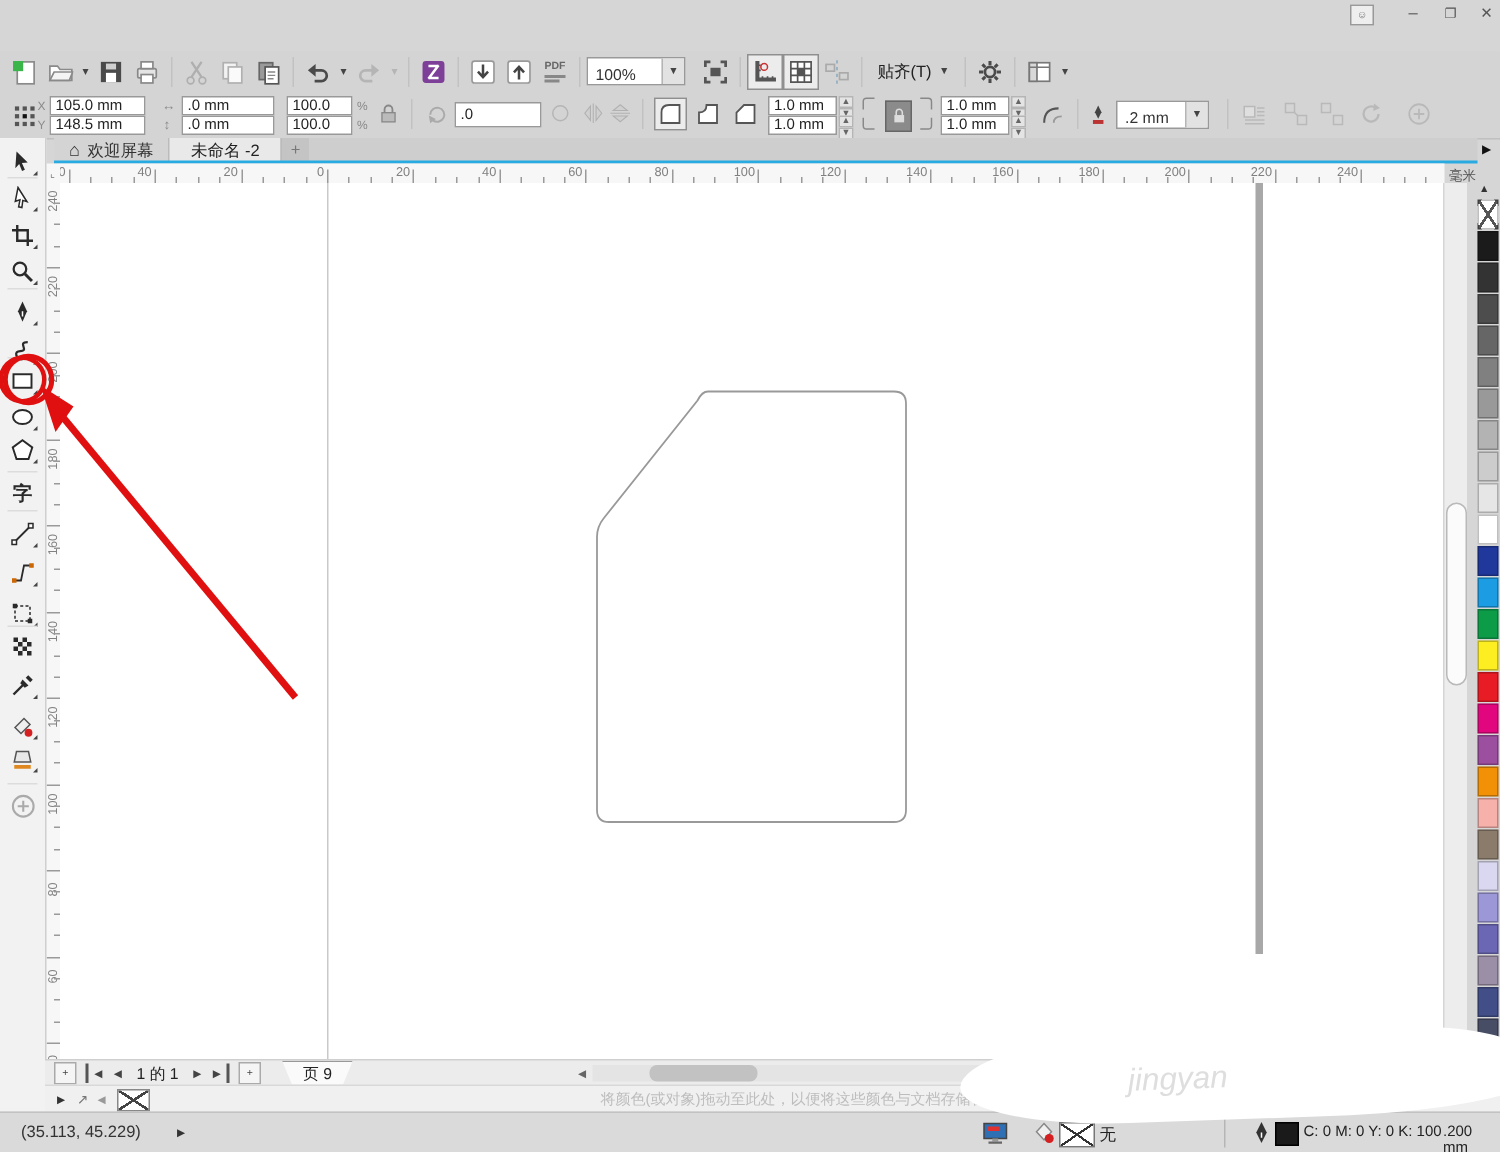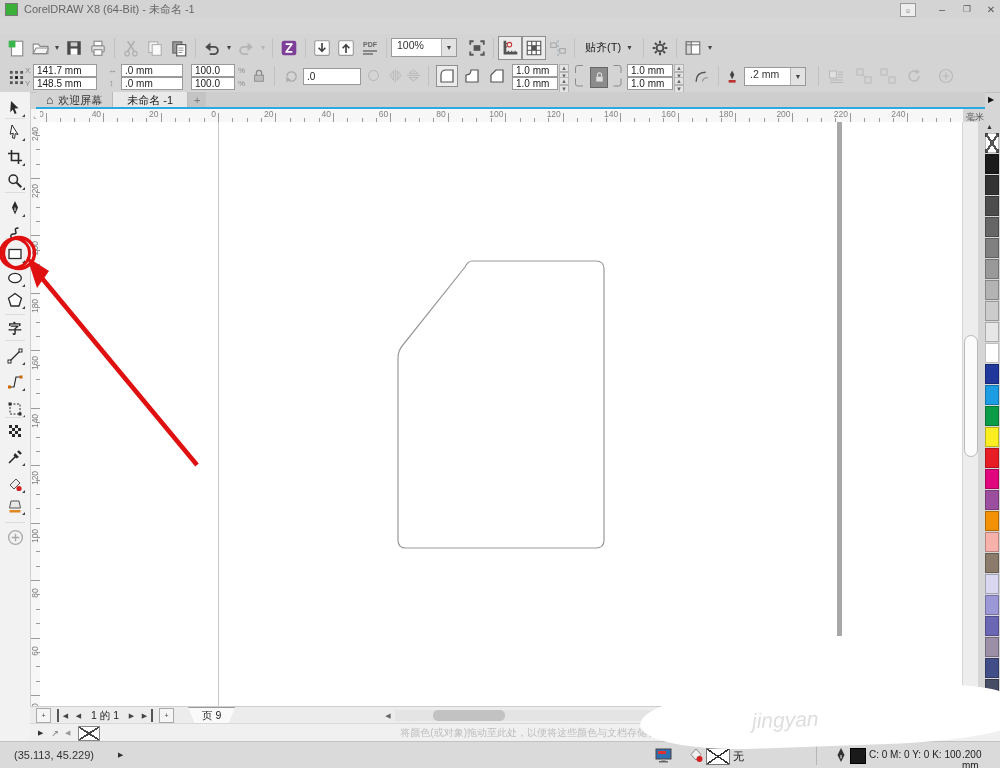--- a/index.html
+++ b/index.html
@@ -10,21 +10,21 @@
   .ic{display:flex;align-items:center;justify-content:center;}
   .sep{width:1px;height:20px;background:#c2c2c2;}
   .tbtn{width:24px;height:24px;display:flex;align-items:center;justify-content:center;}
   .gray{opacity:.45;filter:grayscale(1);}
   .field{background:#fff;border:1px solid #999;font-size:10px;color:#222;
          display:flex;align-items:center;padding:0 3px;box-sizing:border-box;}
   .lab{font-size:8px;color:#8a8a8a;}
   .spin{display:flex;flex-direction:column;width:10px;}
   .spin span{height:6px;font-size:6px;line-height:6px;color:#666;background:#e4e4e4;
              border:1px solid #b5b5b5;text-align:center;}
-  .combo{background:#fff;border:1px solid #999;display:flex;align-items:flex-start;
+  .combo{background:#fff;border:1px solid #999;display:flex;align-items:flex-end;
          font-size:10.5px;box-sizing:border-box;}
   .combo .arr{margin-left:auto;width:14px;align-self:stretch;background:#e2e2e2;
               border-left:1px solid #b5b5b5;display:flex;align-items:center;justify-content:center;
               font-size:7px;color:#444;}
   .menu-item{padding:0 13px;height:15px;display:flex;align-items:center;font-size:12px;color:#222;}
   .tick{position:absolute;background:#9a9a9a;width:1px;}
   .rlab{position:absolute;font-size:8.5px;color:#808080;}
   .tool{position:absolute;left:4px;width:22px;height:21px;display:flex;align-items:center;
         justify-content:center;}
   .fly{position:absolute;right:1px;bottom:1px;width:0;height:0;
@@ -35,24 +35,20 @@
           font-size:7px;color:#444;}
   svg{display:block;}
   .ptool{width:22px;height:22px;display:flex;align-items:center;justify-content:center;}
   .pressed{border:1px solid #8f8f8f;background:#ececec;box-sizing:border-box;}
 </style>
 </head>
 <body>
 
 <div id="root">
 
-  <div class="ab" style="left:0;top:0;width:1000px;height:18px;background:#d4d4d4;display:flex;align-items:center;">
-    <div style="width:11px;height:11px;margin:0 6px 0 5px;background:#3aaf3a;border:1px solid #777;"></div>
-    <span style="font-size:11px;color:#666;">CorelDRAW X8 (64-Bit) - 未命名 -1</span>
-  </div>
   <div class="ab ic" style="left:900px;top:3px;width:14px;height:12px;border:1px solid #999;background:#eee;font-size:7px;color:#777;">☺</div>
   <div class="ab ic" style="left:933px;top:3px;width:18px;height:12px;color:#555;font-size:11px;">–</div>
   <div class="ab ic" style="left:958px;top:3px;width:18px;height:12px;color:#555;font-size:9px;">❐</div>
   <div class="ab ic" style="left:983px;top:3px;width:16px;height:12px;color:#555;font-size:10px;">✕</div>
 
 
   <div class="ab" id="stdbar" style="left:0;top:34px;width:1000px;height:27px;background:#d4d4d4;display:flex;align-items:center;">
       <div style="width: 4px;"></div>
       <div class="tbtn">
         <svg width="18" height="18" viewBox="0 0 16 16">
@@ -206,21 +202,21 @@
             <rect x="6.5" y="6.5" width="3" height="3" fill="#111"></rect>
             <rect x="12" y="6.5" width="3" height="3"></rect>
             <rect x="1" y="12" width="3" height="3"></rect>
             <rect x="6.5" y="12" width="3" height="3"></rect>
             <rect x="12" y="12" width="3" height="3"></rect>
           </g>
         </svg>
       </div>
       <span class="ab lab" style="left:25px;top:5px;">X</span>
       <span class="ab lab" style="left:25px;top:18px;">Y</span>
-      <div class="field ab" style="left:33px;top:3px;width:64px;height:13px;">141.7 mm</div>
+      <div class="field ab" style="left:33px;top:3px;width:64px;height:13px;">105.0 mm</div>
       <div class="field ab" style="left:33px;top:16px;width:64px;height:13px;">148.5 mm</div>
       <span class="ab lab" style="left:108px;top:4px;font-size:9px;">↔</span>
       <span class="ab lab" style="left:109px;top:17px;font-size:9px;">↕</span>
       <div class="field ab" style="left:121px;top:3px;width:62px;height:13px;">.0 mm</div>
       <div class="field ab" style="left:121px;top:16px;width:62px;height:13px;">.0 mm</div>
       <div class="field ab" style="left:191px;top:3px;width:44px;height:13px;">100.0</div>
       <div class="field ab" style="left:191px;top:16px;width:44px;height:13px;">100.0</div>
       <span class="ab lab" style="left:238px;top:5px;">%</span>
       <span class="ab lab" style="left:238px;top:18px;">%</span>
       <div class="ab ic" style="left:252px;top:7px;width:14px;height:16px;">
@@ -360,21 +356,21 @@
         </svg>
       </div>
     </div>
 
   <div class="ab" style="left:36px;top:92px;width:949px;height:16px;background:#cecece;display:flex;align-items:stretch;">
     <div style="display:flex;align-items:center;padding:0 10px;background:#d4d4d4;gap:5px;">
       <span style="font-size:12px;color:#333;">⌂</span>
       <span style="font-size:11px;color:#333;">欢迎屏幕</span>
     </div>
     <div style="display:flex;align-items:center;padding:0 14px;background:#e9e9e9;border-left:1px solid #bbb;">
-      <span style="font-size:11px;color:#222;">未命名 -1</span>
+      <span style="font-size:11px;color:#222;">未命名 -2</span>
     </div>
     <div class="ic" style="width:18px;background:#c4c4c4;border-left:1px solid #bbb;color:#777;font-size:11px;">
       <span>+</span>
     </div>
   </div>
   <div class="ab" style="left:36px;top:106.5px;width:949px;height:2px;background:#29abe2;"></div>
   <div class="ab" style="left:988px;top:95px;font-size:8px;color:#111;">▶</div>
 
   <div class="ab" id="hruler" style="left:40px;top:109px;width:923px;height:13px;background:#f7f7f7;border-bottom:1px solid #b9b9b9;overflow:hidden;">
       <div class="tick" style="left: 5.68px; bottom: 0px; height: 9px;"></div>

